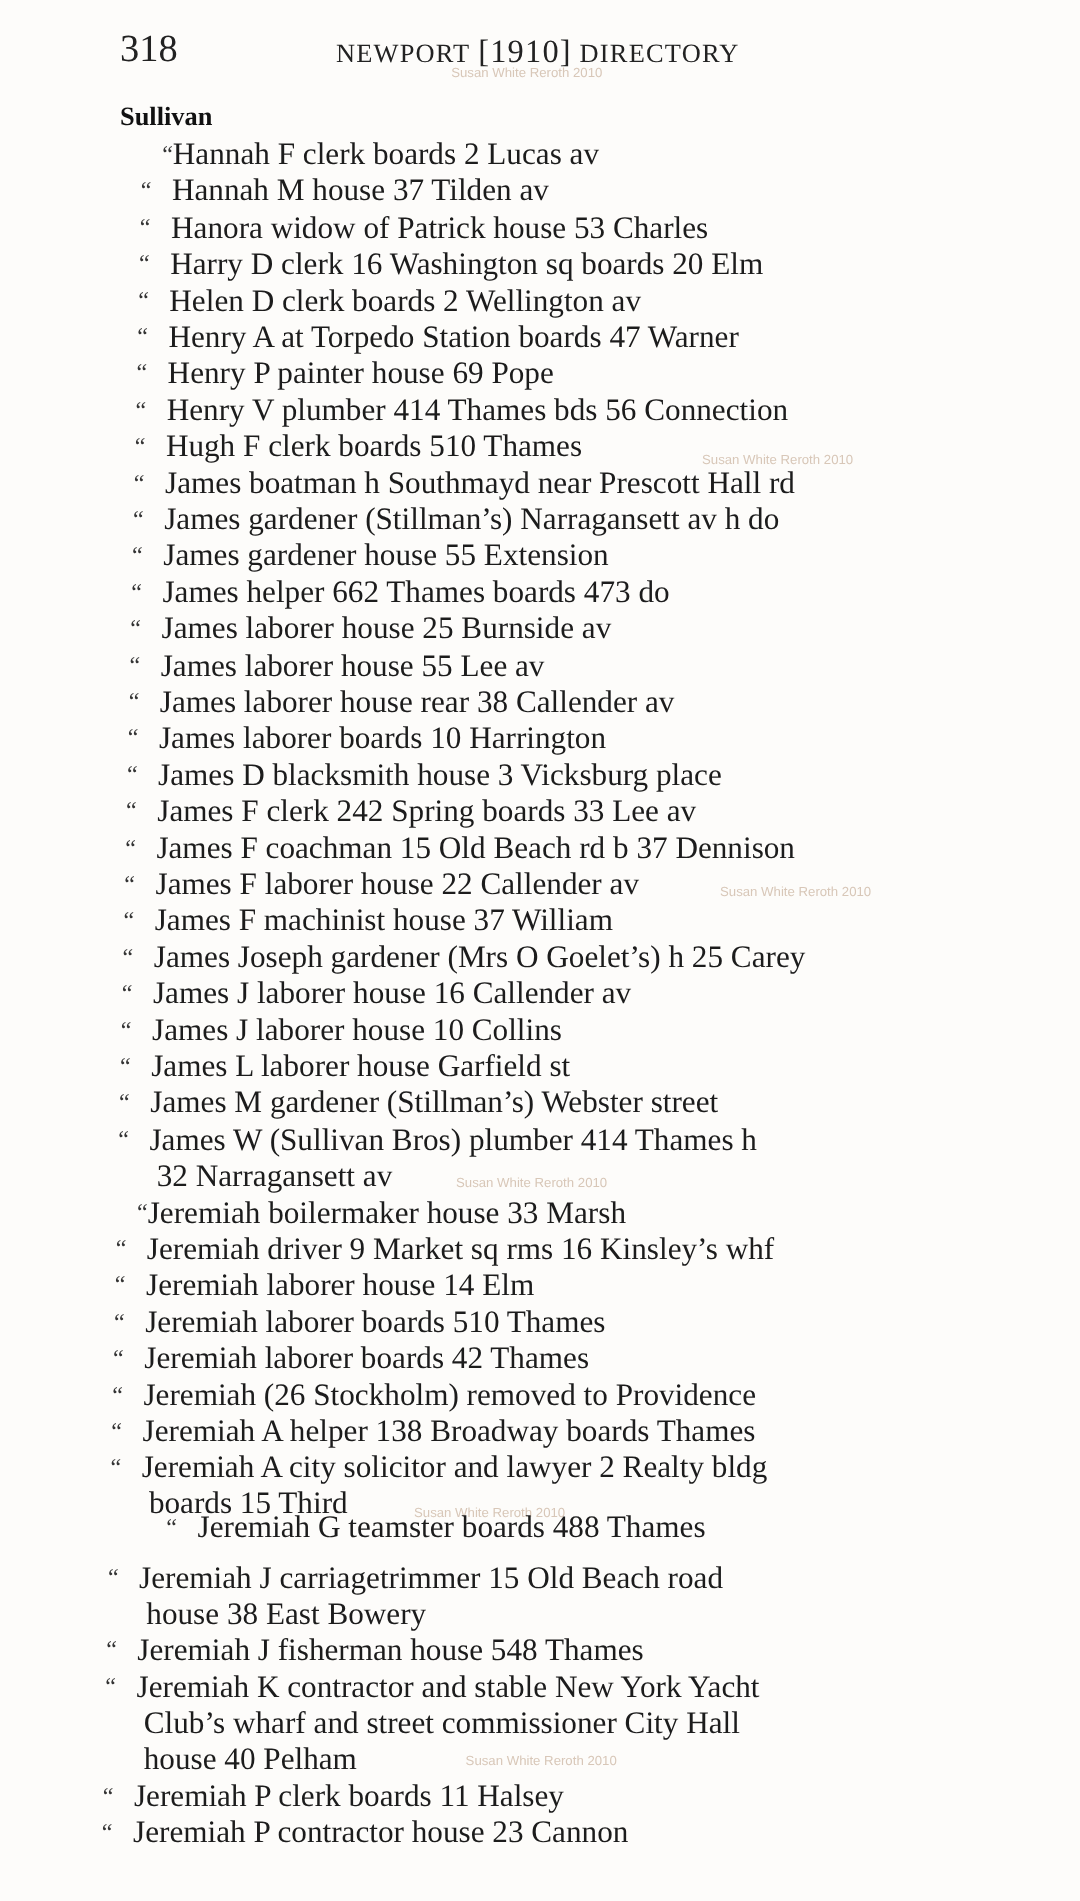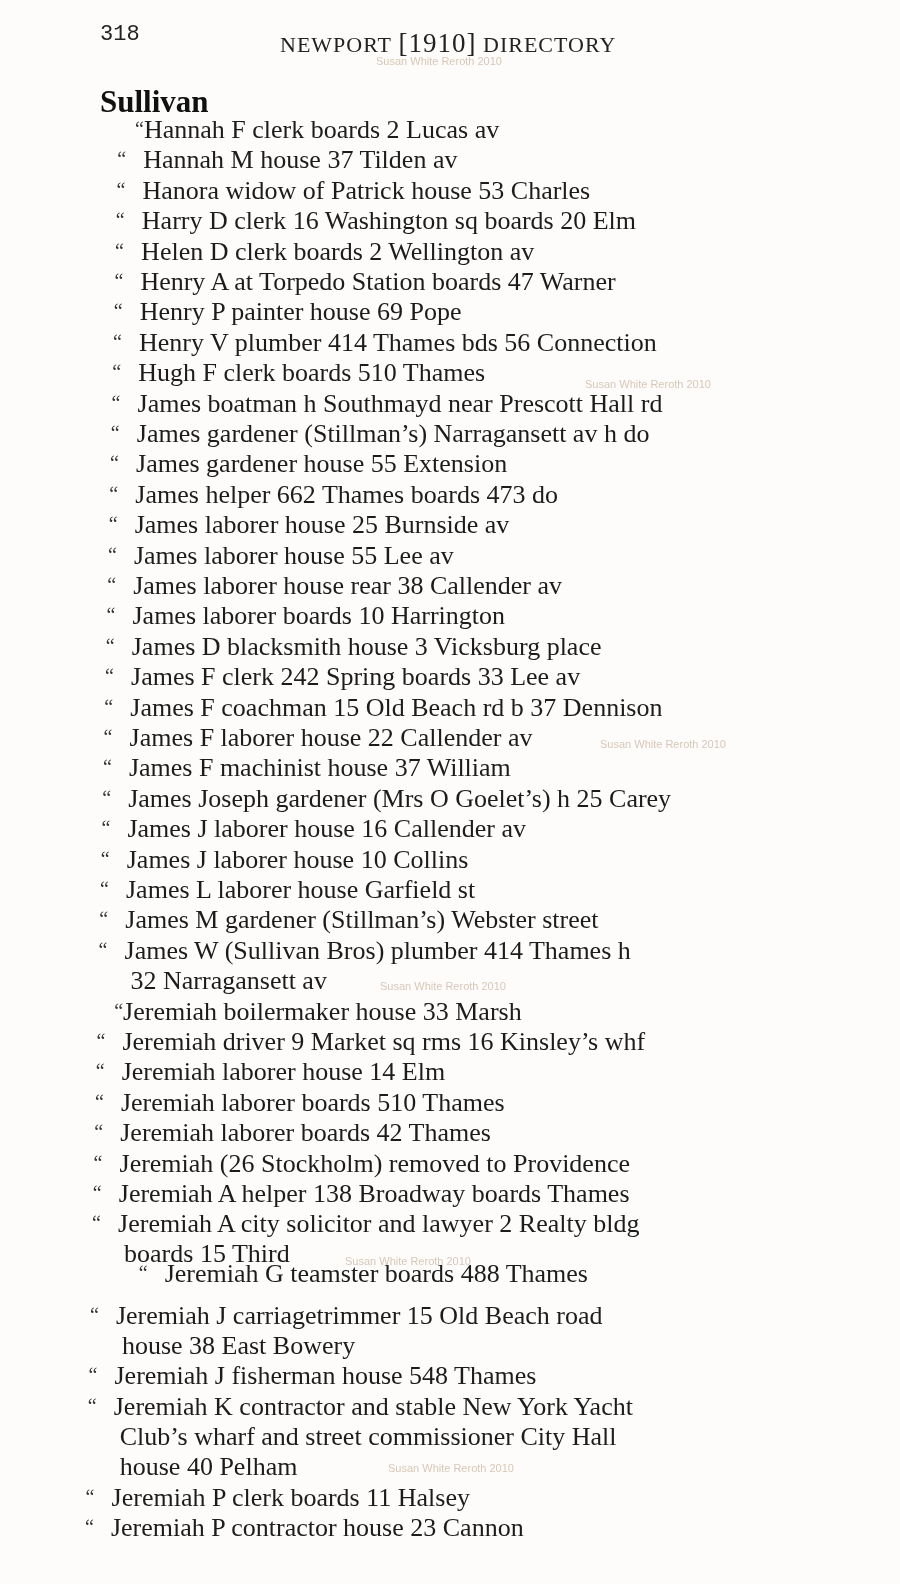--- a/index.html
+++ b/index.html
@@ -5,37 +5,37 @@
   html, body { margin: 0; padding: 0; }
   body {
     width: 900px; height: 1584px; overflow: hidden;
     background: #fdfcfa;
     font-family: "DejaVu Serif", "Liberation Serif", serif;
     color: #1a1a1a;
     position: relative;
   }
   .page-number {
     position: absolute; left: 100px; top: 22px;
-    font-family: Liberation Mono, monospace; font-size: 22px; color: #222;
+    font-family: Liberation Serif, serif; font-size: 32px; color: #222;
   }
   .running-head {
     position: absolute; left: 280px; top: 28px;
     font-family: "Liberation Serif", serif; font-size: 22px; color: #222;
     letter-spacing: 1px; white-space: nowrap;
   }
   .running-head .small-caps { font-variant: small-caps; font-size: 22px; }
   .running-head .year { font-size: 27px; }
   .watermark {
     position: absolute;
     font-family: "Liberation Sans", sans-serif; font-size: 11px;
     color: #d8c7b8; white-space: nowrap;
   }
   .surname {
     position: absolute; left: 100px; top: 84px;
-    font-family: "Liberation Serif", serif; font-weight: bold; font-size: 31px; color: #111;
+    font-family: "Liberation Serif", serif; font-weight: bold; font-size: 22px; color: #111;
   }
   .entries { position: absolute; left: 0; top: 114px; width: 900px; }
   .entry {
     position: absolute; white-space: nowrap;
     font-family: "Liberation Serif", serif; font-size: 26px; line-height: 30px; color: #1c1c1c;
   }
   .entry .ditto { display: inline-block; width: 26px; font-size: 20px; color: #333; vertical-align: 2px; }
   .entry .cont { display: block; padding-left: 32px; }
 </style>
 </head>

